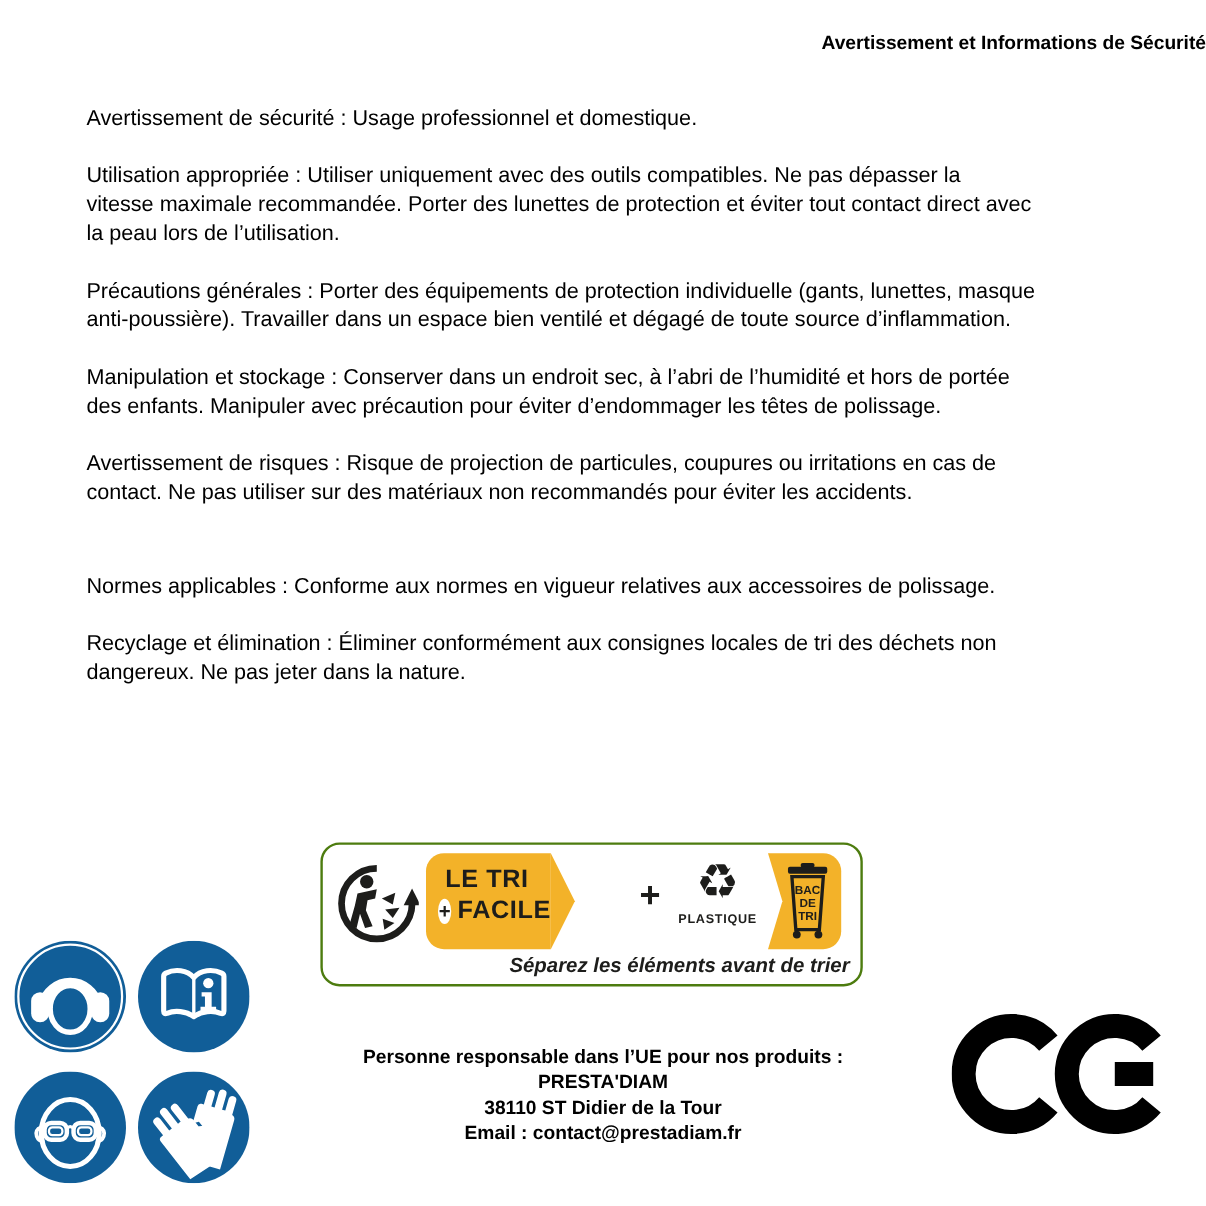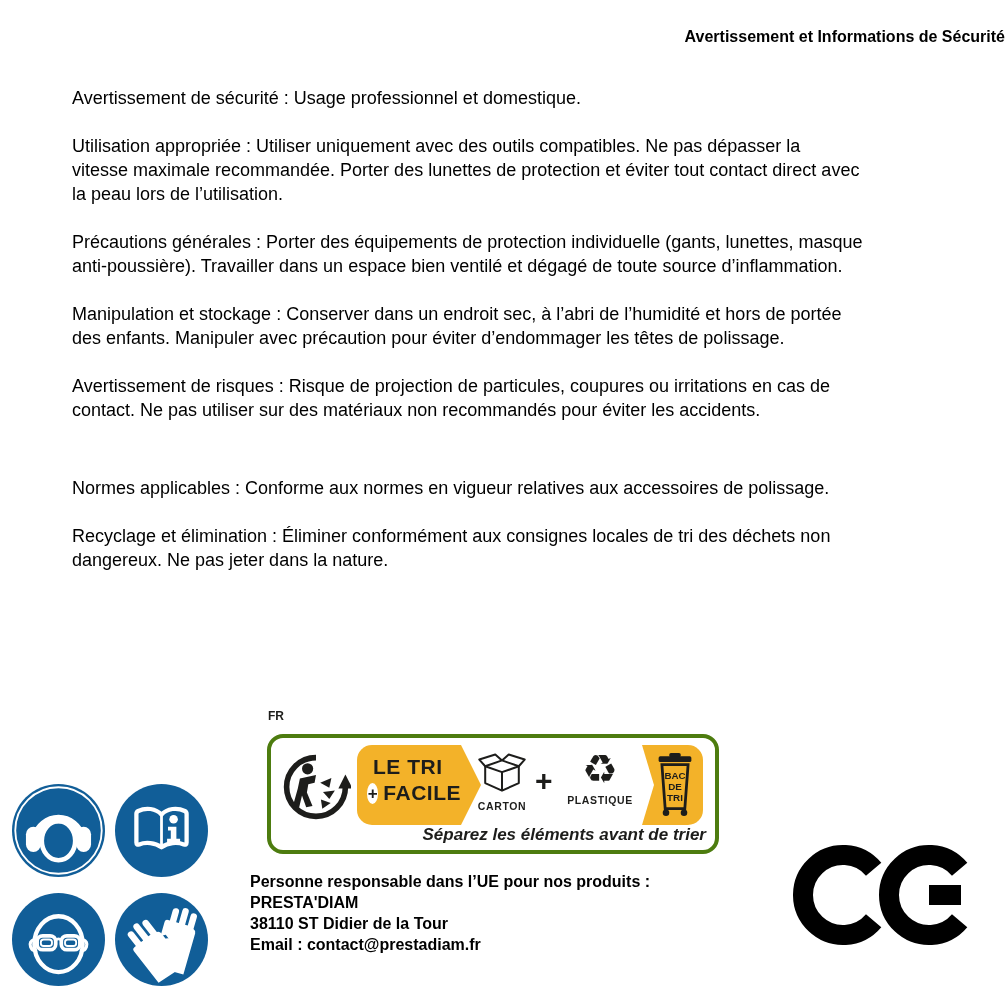--- a/index.html
+++ b/index.html
@@ -14,22 +14,22 @@
   }
   .content{position:absolute;top:86px;left:72px;width:888px;}
   .content p{
     margin:0 0 24px 0;font-size:18px;line-height:24px;white-space:pre-line;
   }
   .content p.gap-large{margin-top:54px;}
 
   
   .fr-label{position:absolute;left:268px;top:709px;font-size:12px;font-weight:bold;color:#1d1d1b;}
   .infotri{
-    position:absolute;left:267px;top:734px;width:452px;height:120px;
-    background:#fff;border:4px solid #4d7c0f;border-radius:16px;box-sizing:border-box;
+    position:absolute;left:267px;top:702px;width:452px;height:120px;
+    background:#fff;border:2px solid #4d7c0f;border-radius:16px;box-sizing:border-box;
   }
   .triman{position:absolute;left:10px;top:12px;width:70px;height:74px;}
   .band{
     position:absolute;left:86px;top:7px;width:104px;height:80px;
     background:#F3B229;border-radius:15px 0 0 15px;
   }
   .band::after{
     content:"";position:absolute;left:100%;top:0;width:0;height:0;
     border-top:40px solid transparent;border-bottom:40px solid transparent;
     border-left:20px solid #F3B229;
@@ -61,21 +61,21 @@
     position:absolute;right:9px;bottom:5px;font-size:17px;font-weight:bold;
     font-style:italic;color:#1d1d1b;
   }
 
   
   .safety-icon{position:absolute;width:93px;height:93px;}
   .si-1{left:12px;top:784px;} .si-2{left:115px;top:784px;}
   .si-3{left:12px;top:893px;} .si-4{left:115px;top:893px;}
 
   
-  .contact{position:absolute;left:250px;top:871px;width:505px;}
+  .contact{position:absolute;left:250px;top:871px;width:505px;text-align:center;}
   .contact p{margin:0;font-size:16px;font-weight:bold;line-height:21px;}
 
   
   .ce{position:absolute;left:793px;top:843px;width:180px;height:104px;}
   .visually-hidden{position:absolute;width:1px;height:1px;overflow:hidden;clip:rect(0 0 0 0);}
 </style>
 </head>
 <body>
 
 <div class="doc-title">Avertissement et Informations de Sécurité</div>
@@ -113,32 +113,20 @@
   </svg>
 
   <div class="band">
     <div class="band-line1">LE TRI</div>
     <div class="band-line2">
       <span class="plus-circle">+</span>
       <span class="band-facile">FACILE</span>
     </div>
   </div>
 
-  <div class="material mat-carton">
-    <svg viewBox="0 0 60 50" width="58" height="42" aria-hidden="true">
-      <g fill="none" stroke="#1d1d1b" stroke-width="2.4" stroke-linejoin="round">
-        <path d="M30 24 L10 17 L30 10 L50 17 Z"></path>
-        <path d="M10 17 L3 9 L22 3 L30 10"></path>
-        <path d="M50 17 L57 9 L38 3 L30 10"></path>
-        <path d="M10 17 L10 37 L30 46 L50 37 L50 17"></path>
-        <path d="M30 24 L30 46"></path>
-      </g>
-    </svg>
-    <div class="mat-label">CARTON</div>
-  </div>
 
   <div class="plus-sep">+</div>
 
   <div class="material mat-plastique">
     <div class="recycle-glyph">♻</div>
     <div class="mat-label">PLASTIQUE</div>
   </div>
 
   <div class="bin-block">
     <svg class="bin-svg" viewBox="0 0 44 80" aria-hidden="true">

